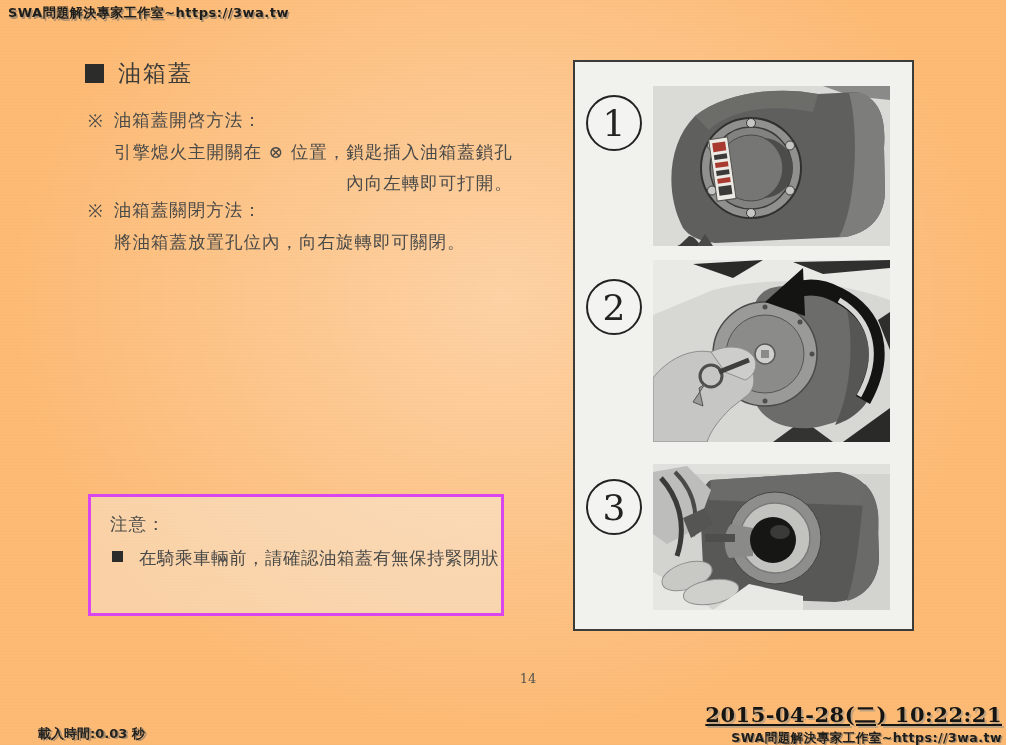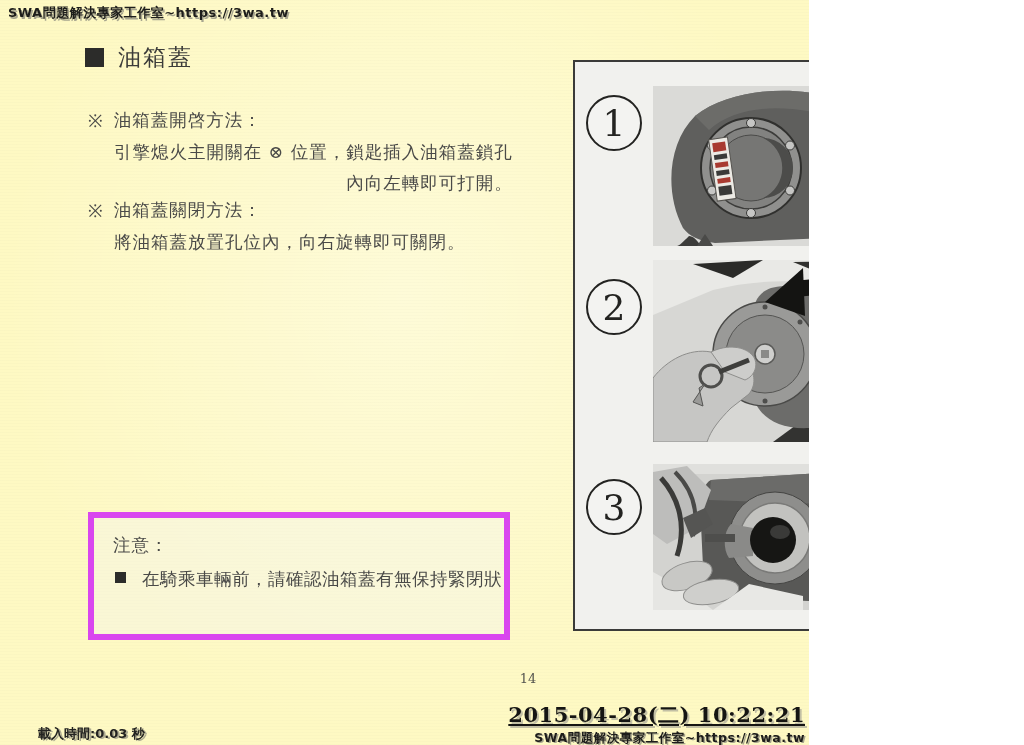--- a/index.html
+++ b/index.html
@@ -1,51 +1,51 @@
 <!DOCTYPE html>
 <html><head>
 <meta charset="utf-8">
 <style>
   html,body { margin:0; padding:0; }
   #page {
-    position:relative; width:809px; height:745px;
-    background:#fef9c3;
+    position:relative; width:1006px; height:745px;
+    background:#fdba74;
     font-family:"DejaVu Serif", serif;
     overflow:hidden;
     text-decoration:underline;
   }
   
   #page::before {
     content:""; position:absolute; inset:0; pointer-events:none;
     background:
       repeating-linear-gradient(0deg, rgba(120,120,115,0.025) 0 1px, transparent 1px 3px),
       radial-gradient(ellipse at 50% 40%, rgba(255,255,255,0.35), transparent 70%);
   }
 
   .wm-top {
     position:absolute; left:8px; top:4px;
     font:bold 13px "DejaVu Sans", sans-serif;
     color:#1d1d1b; letter-spacing:0.5px;
     text-shadow:1.5px 1.5px 0 rgba(110,110,106,0.6);
   }
 
-  .title-row { position:absolute; left:85px; top:42px; display:flex; align-items:center; }
+  .title-row { position:absolute; left:85px; top:58px; display:flex; align-items:center; }
   .title-square { width:19px; height:19px; background:#2c2c2a; margin-right:14px; }
   .title-text { font-size:23px; color:#3b3b39; letter-spacing:2px; }
 
   .section { position:absolute; left:88px; color:#4a4a48; font-size:17.5px; }
   .sec1 { top:108px; }
   .sec2 { top:198px; }
   .sec-heading { display:flex; letter-spacing:1px; }
   .sec-marker { margin-right:10px; }
   .sec-lines { margin-left:26px; margin-top:5px; line-height:31px; letter-spacing:1px;text-align:right; }
 
   .caution {
-    position:absolute; left:88px; top:512px; width:410px; height:116px;
-    border:6px solid #d946ef; background:rgba(244,244,241,0.4);
+    position:absolute; left:88px; top:494px; width:410px; height:116px;
+    border:3px solid #d946ef; background:rgba(244,244,241,0.4);
   }
   .caution-title { margin:15px 0 7px 19px; font-size:17.5px; color:#4a4a48; letter-spacing:1px; }
   .caution-item { display:flex; margin-left:19px;justify-content:center; }
   .caution-bullet { width:11px; height:11px; background:#2c2c2a; margin:8px 16px 0 0; flex:none; }
   .caution-lines { font-size:17.5px; line-height:30px; color:#4a4a48; letter-spacing:0.5px; }
 
   .figure {
     position:absolute; left:573px; top:60px; width:337px; height:567px;
     border:2px solid #3b3b39; background:#f1f1ee;
   }

